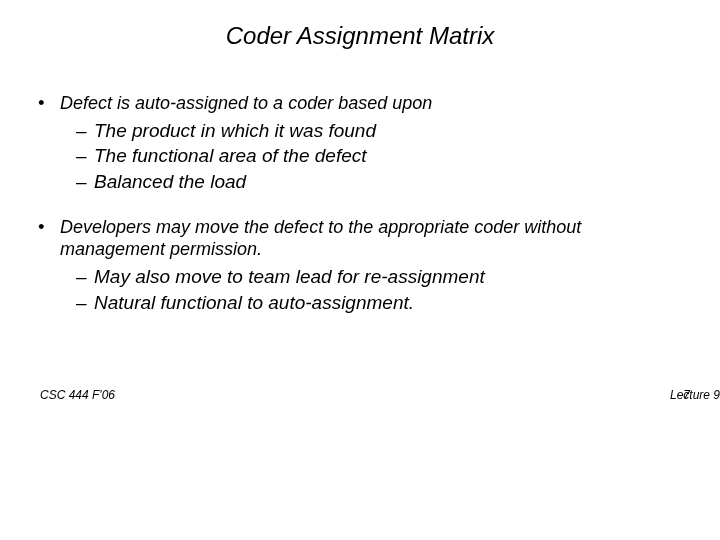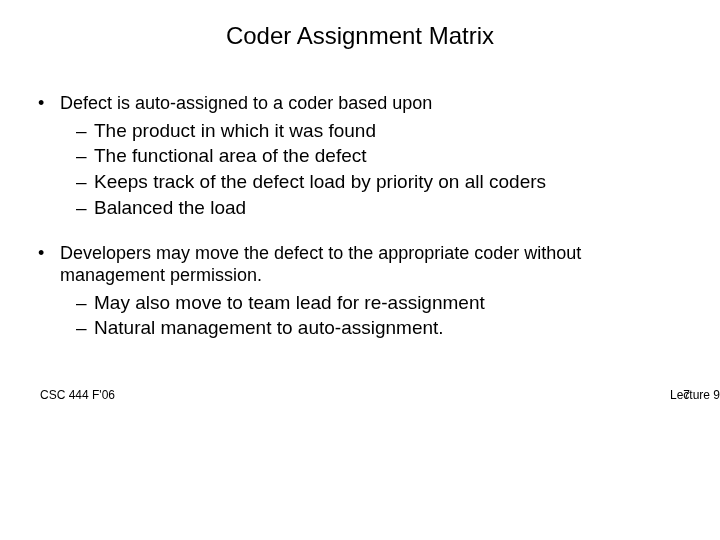--- a/index.html
+++ b/index.html
@@ -11,20 +11,21 @@
     font-family: Arial, Helvetica, sans-serif;
     color: #000000;
     position: relative;
     overflow: hidden;
   }
   .slide {
     width: 720px;
     height: 420px;
     position: relative;
     box-sizing: border-box;
+    font-style: italic;
   }
   .title {
     text-align: center;
     font-size: 24px;
     font-weight: 400;
     padding-top: 22px;
     padding-bottom: 10px;
   }
   .body {
     padding: 10px 30px 0 30px;
@@ -88,26 +89,25 @@
 <div class="slide">
 
   <div class="title">Coder Assignment Matrix</div>
 
   <div class="body">
 
     <div class="lvl1">Defect is auto-assigned to a coder based upon</div>
     <div class="lvl2">The product in which it was found</div>
     <div class="lvl2">The functional area of the defect</div>
 
-    <div class="lvl2">Keeps track of the defect load by priority on all coders</div>
     <div class="lvl2">Balanced the load</div>
 
     <div class="lvl1">Developers may move the defect to the appropriate coder without management permission.</div>
     <div class="lvl2">May also move to team lead for re-assignment</div>
-    <div class="lvl2">Natural management to auto-assignment.</div>
+    <div class="lvl2">Natural functional to auto-assignment.</div>
 
   </div>
 
   <div class="footer">
     <span class="footer-left">CSC 444 F'06</span>
     <span class="footer-center">Lecture 9</span>
     <span class="footer-right">7</span>
   </div>
 
 </div>

